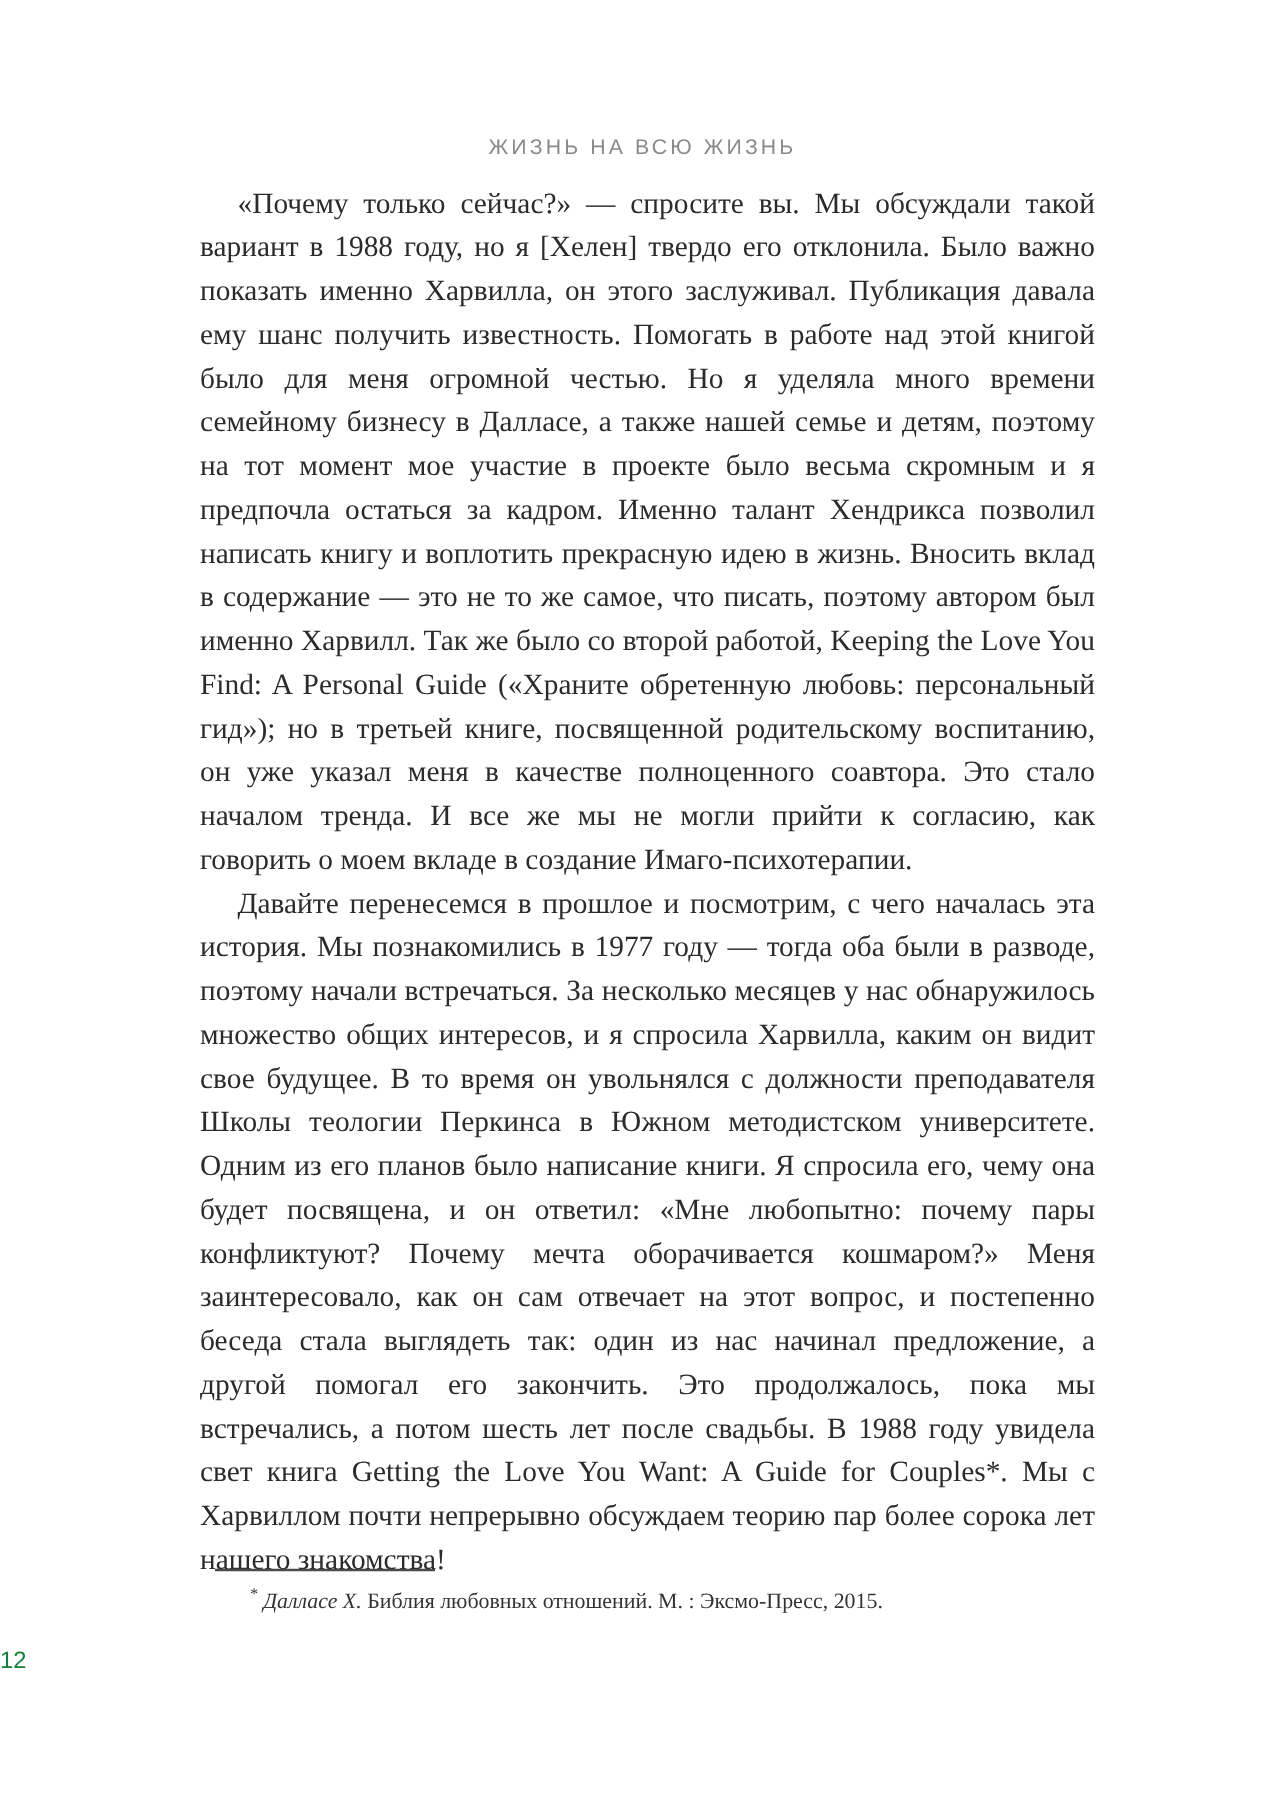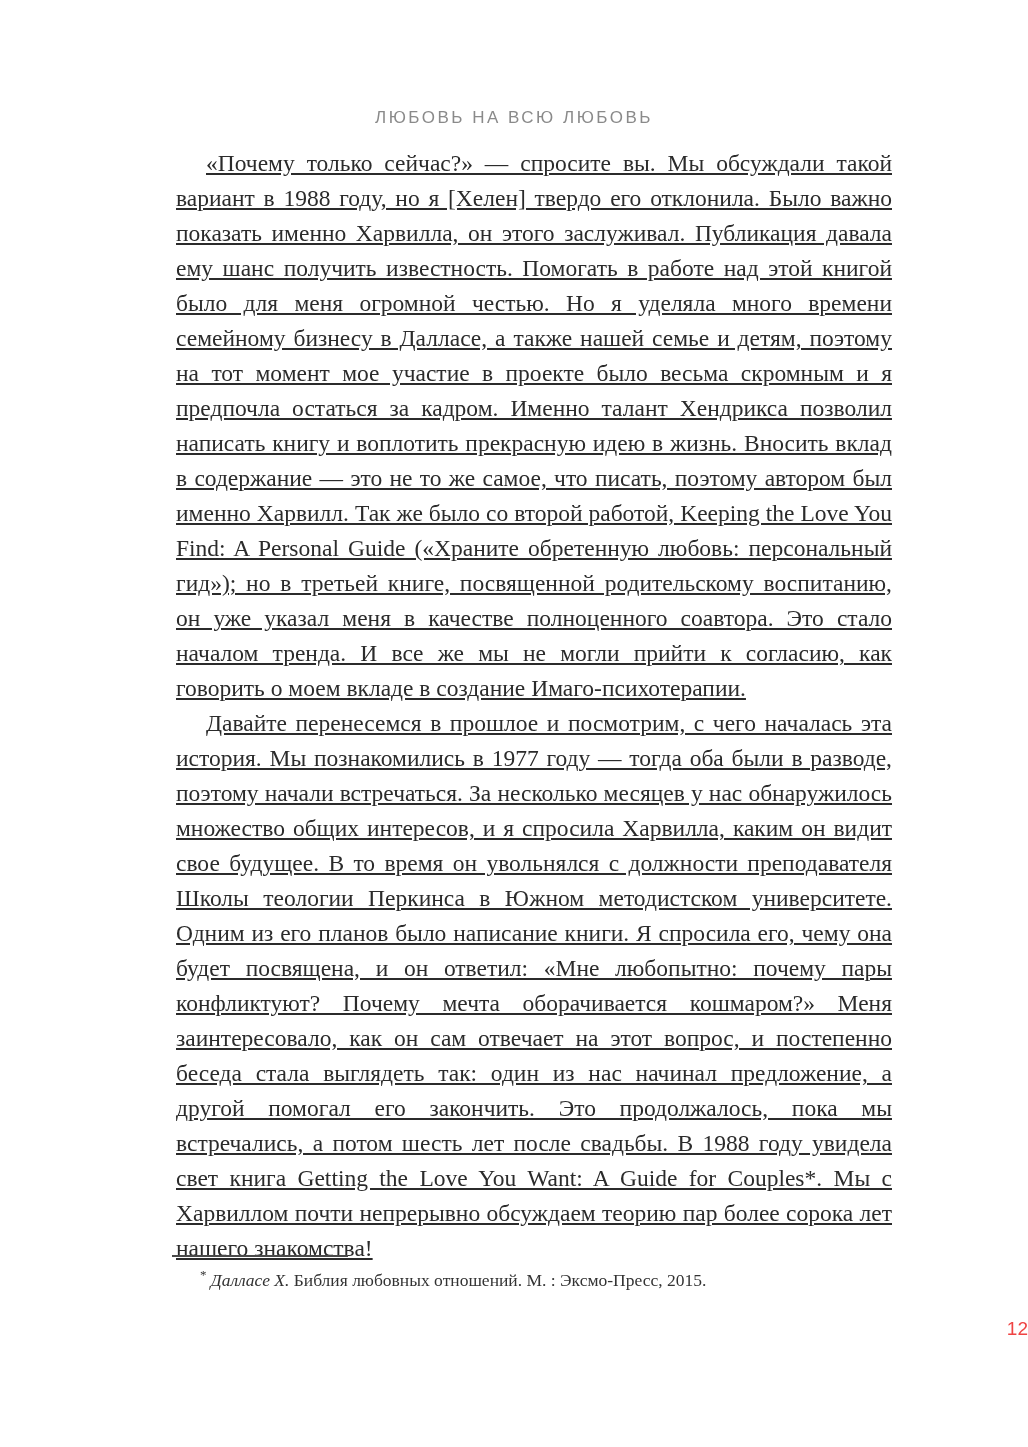--- a/index.html
+++ b/index.html
@@ -21,29 +21,28 @@
     right: 0;
     text-align: center;
     font-family: "Liberation Sans", sans-serif;
     font-size: 17px;
     font-weight: 400;
     letter-spacing: 2.5px;
     color: #8a8a8a;
   }
   .body-text {
     position: absolute;
-    left: 176px;
+    left: 160px;
     top: 146px;
     width: 716px;
     font-family: "Liberation Serif", "DejaVu Serif", serif;
     font-size: 23.5px;
     line-height: 35px;
     color: #2b2b2b;
     text-align: justify;
-    text-decoration: underline;
   }
   .body-text p {
     margin: 0;
     padding: 0;
     text-indent: 30px;
   }
   .footnote-rule {
     position: absolute;
     left: 172px;
     top: 1255px;
@@ -69,32 +68,32 @@
     margin-right: 4px;
   }
   .footnote .fn-author {
     font-style: italic;
   }
   .page-number {
     position: absolute;
     top: 1318px;
     left: 0;
     right: 0;
-    text-align: right;
+    text-align: left;
     font-family: "Liberation Sans", sans-serif;
     font-size: 19px;
-    color: #ef4444;
+    color: #15803d;
   }
 </style>
 </head>
 <body>
 
 <div class="page">
 
-  <div class="running-head">ЛЮБОВЬ НА ВСЮ ЛЮБОВЬ</div>
+  <div class="running-head">ЖИЗНЬ НА ВСЮ ЖИЗНЬ</div>
 
   <div class="body-text">
     <p>«Почему только сейчас?» — спросите вы. Мы обсуждали такой вариант в 1988 году, но я [Хелен] твердо его отклонила. Было важно показать именно Харвилла, он этого заслуживал. Публикация давала ему шанс получить известность. Помогать в работе над этой книгой было для меня огромной честью. Но я уделяла много времени семейному бизнесу в Далласе, а также нашей семье и детям, поэтому на тот момент мое участие в проекте было весьма скромным и я предпочла остаться за кадром. Именно талант Хендрикса позволил написать книгу и воплотить прекрасную идею в жизнь. Вносить вклад в содержание — это не то же самое, что писать, поэтому автором был именно Харвилл. Так же было со второй работой, Keeping the Love You Find: A Personal Guide («Храните обретенную любовь: персональный гид»); но в третьей книге, посвященной родительскому воспитанию, он уже указал меня в качестве полноценного соавтора. Это стало началом тренда. И все же мы не могли прийти к согласию, как говорить о моем вкладе в создание Имаго-психотерапии.</p>
     <p>Давайте перенесемся в прошлое и посмотрим, с чего началась эта история. Мы познакомились в 1977 году — тогда оба были в разводе, поэтому начали встречаться. За несколько месяцев у нас обнаружилось множество общих интересов, и я спросила Харвилла, каким он видит свое будущее. В то время он увольнялся с должности преподавателя Школы теологии Перкинса в Южном методистском университете. Одним из его планов было написание книги. Я спросила его, чему она будет посвящена, и он ответил: «Мне любопытно: почему пары конфликтуют? Почему мечта оборачивается кошмаром?» Меня заинтересовало, как он сам отвечает на этот вопрос, и постепенно беседа стала выглядеть так: один из нас начинал предложение, а другой помогал его закончить. Это продолжалось, пока мы встречались, а потом шесть лет после свадьбы. В 1988 году увидела свет книга Getting the Love You Want: A Guide for Couples*. Мы с Харвиллом почти непрерывно обсуждаем теорию пар более сорока лет нашего знакомства!</p>
   </div>
 
   <div class="footnote-rule"></div>
 
   <div class="footnote"><span class="fn-marker">*</span><span class="fn-author">Далласе Х.</span> <span>Библия любовных отношений. М. :  Эксмо-Пресс, 2015.</span></div>
 

